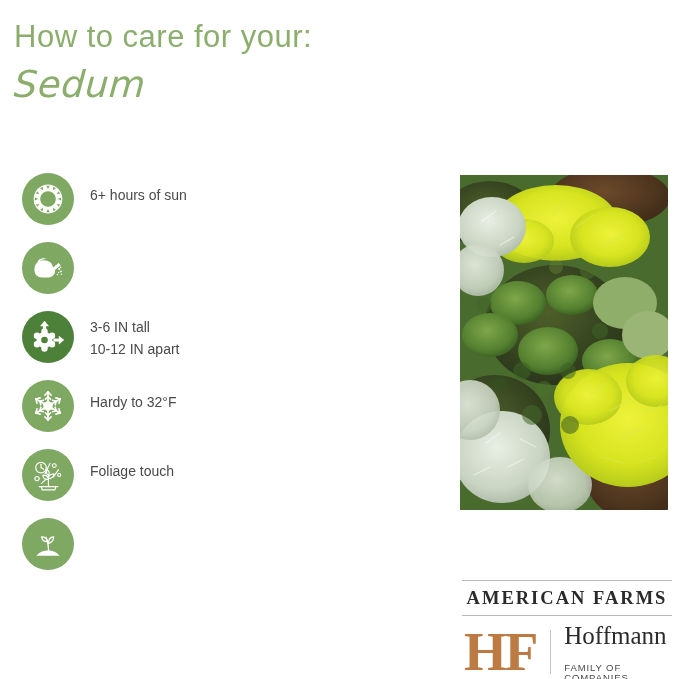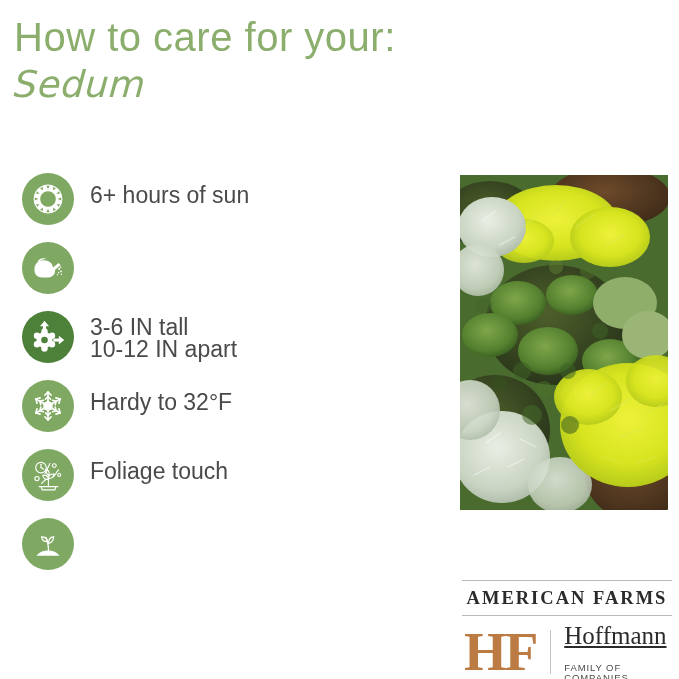--- a/index.html
+++ b/index.html
@@ -20,21 +20,21 @@
   #title-block {
     position: absolute;
     left: 14px;
     top: 14px;
     width: 520px;
   }
   #headline {
     color: #8cae6d;
     font-family: "Liberation Sans", sans-serif;
     font-weight: 300;
-    font-size: 40px;
+    font-size: 31px;
     line-height: 46px;
     letter-spacing: 0.5px;
     white-space: nowrap;
   }
   #plant-name {
     color: #8cae6d;
     font-family: "DejaVu Sans", sans-serif;
     font-weight: 400;
     font-style: italic;
     font-size: 37px;
@@ -69,21 +69,21 @@
     justify-content: center;
     margin-top: 1px;
   }
   .care-icon.dark {
     background: #4d8039;
   }
   .care-icon svg { display: block; }
   .care-text {
     margin-left: 16px;
     color: #4a4a4a;
-    font-size: 23px;
+    font-size: 14px;
     line-height: 21.5px;
     font-weight: 400;
     padding-top: 13px;
     white-space: pre-line;
   }
   .care-row.two-line .care-text { padding-top: 7px; }
   .care-row.three-line .care-text { padding-top: 1px; }
 
   
   #plant-photo {
@@ -139,21 +139,20 @@
     background: #c2c2c2;
     margin: 0 13px 0 14px;
   }
   #logo-names { line-height: 1; }
   #logo-hoffmann {
     font-family: "Liberation Serif", serif;
     font-size: 25px;
     color: #2b2b2b;
     line-height: 27px;
     letter-spacing: 0px;
-    text-decoration: underline;
   }
   #logo-tagline {
     font-family: "Liberation Sans", sans-serif;
     font-size: 9.5px;
     letter-spacing: 0.9px;
     color: #4a4a4a;
     margin-top: 14px;
   }
 </style>
 </head>

